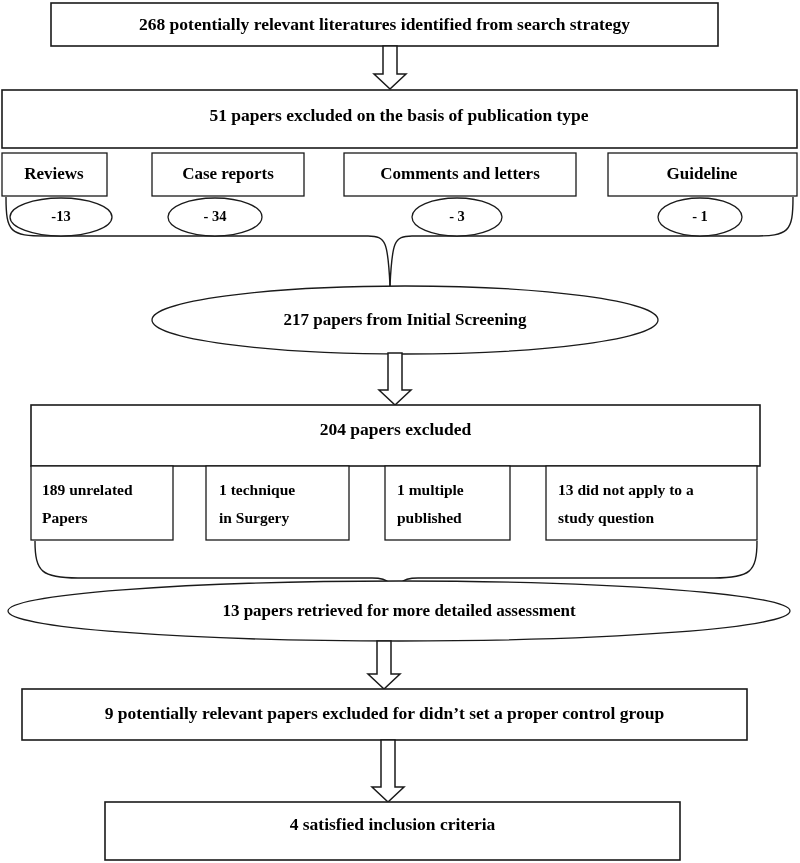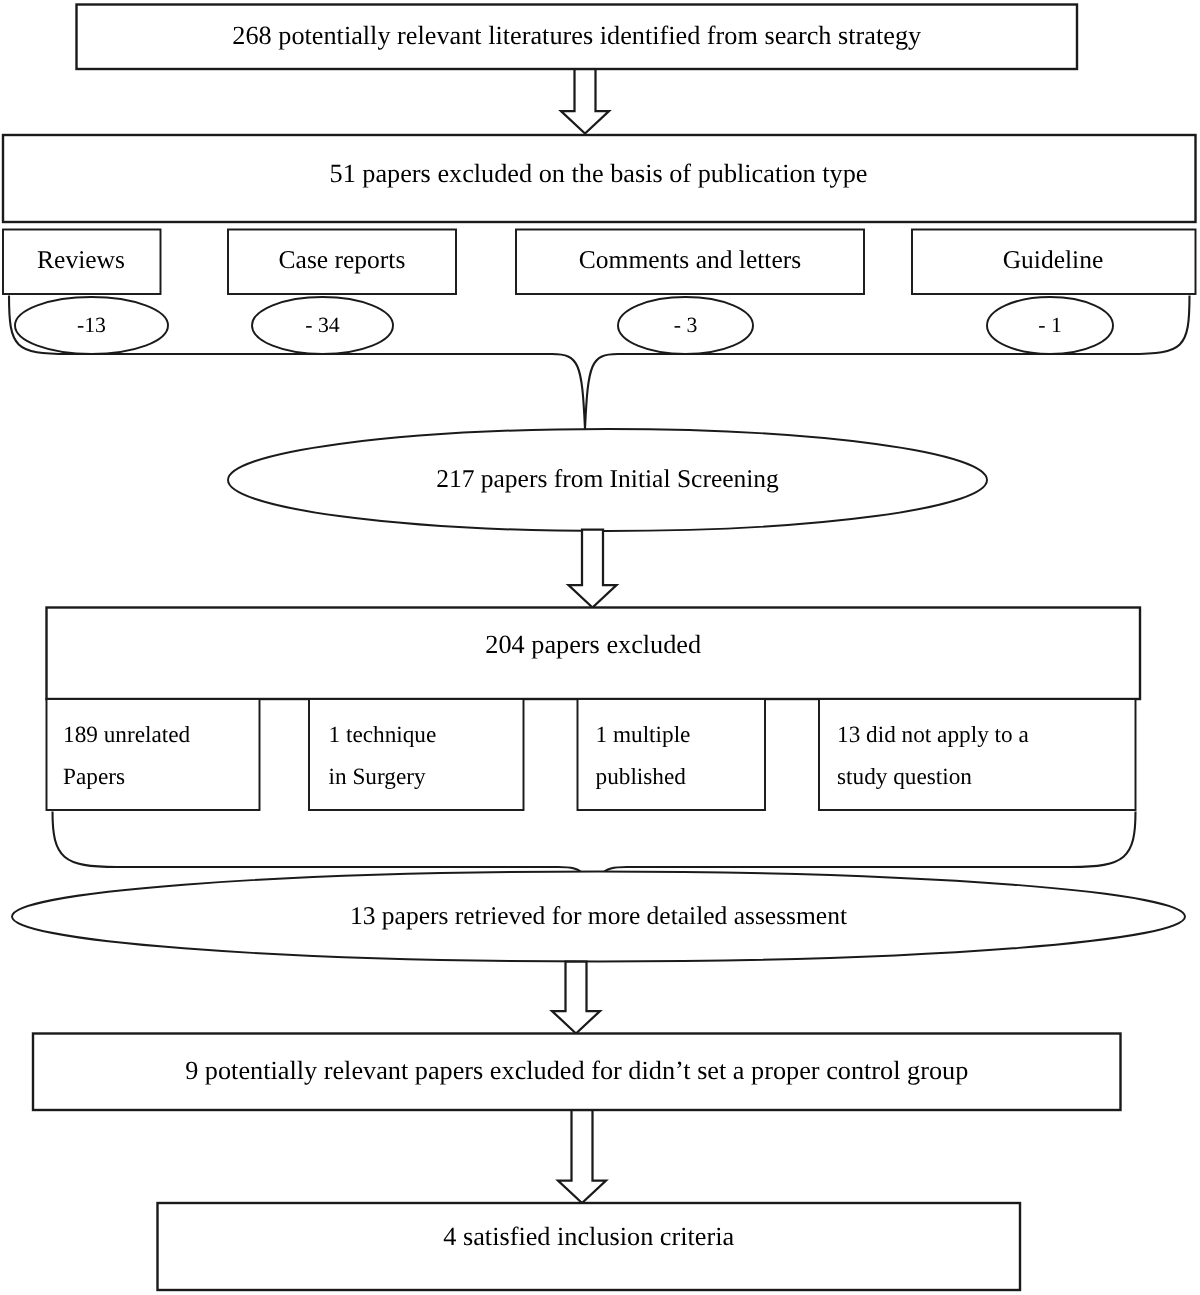--- a/index.html
+++ b/index.html
@@ -11,20 +11,21 @@
     width: 800px;
     height: 863px;
     font-family: "Liberation Serif", "DejaVu Serif", serif;
     overflow: hidden;
   }
   #flow-root {
     position: relative;
     width: 800px;
     height: 863px;
     background: #ffffff;
+    font-weight: bold;
   }
   svg#flow-svg {
     position: absolute;
     left: 0;
     top: 0;
     width: 800px;
     height: 863px;
     display: block;
   }
   .shape-stroke {

